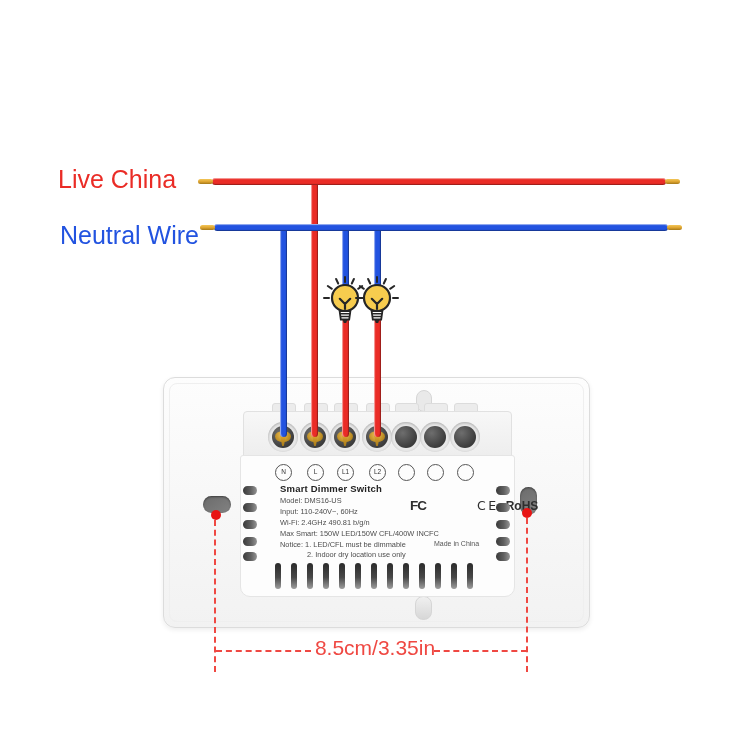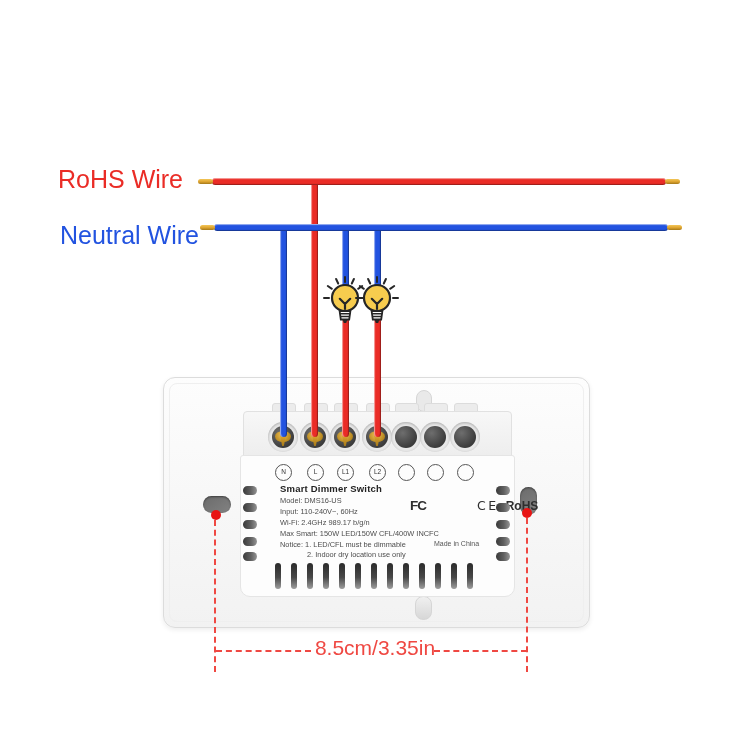--- a/index.html
+++ b/index.html
@@ -88,21 +88,21 @@
   .dashh { position:absolute; height:0; border-top:2px dashed var(--dimension,#ef4842); z-index:35; }
   .dimtext { position:absolute; left:305px; top:636px; width:140px; text-align:center; z-index:35;
              font-size:21px; color:var(--dimension,#ef4842); white-space:nowrap; }
 </style>
 </head>
 <body>
 
 <div id="canvas">
 
 
-  <div class="wire-label live-label">RoHS Wire</div>
+  <div class="wire-label live-label">Live China</div>
   <div class="wire-label neutral-label">Neutral Wire</div>
 
   <div class="wire wv red" style="left:311px;top:178px;height:259px"></div>
   <div class="wire wv blue" style="left:280px;top:224px;height:213px"></div>
   <div class="wire wv blue" style="left:342px;top:224px;height:66px"></div>
   <div class="wire wv blue" style="left:374px;top:224px;height:66px"></div>
   <div class="wire wv red" style="left:342px;top:318px;height:119px"></div>
   <div class="wire wv red" style="left:374px;top:318px;height:119px"></div>
 
   <div class="wire wh red" style="left:212px;top:178px;width:454px">
@@ -198,21 +198,21 @@
   <div class="tlab" style="left:307px">L</div>
   <div class="tlab" style="left:337px">L1</div>
   <div class="tlab" style="left:369px">L2</div>
   <div class="tlab" style="left:398px"></div>
   <div class="tlab" style="left:427px"></div>
   <div class="tlab" style="left:457px"></div>
 
   <div class="dev-name">Smart Dimmer Switch</div>
   <div class="spec spec-0">Model: DMS16-US</div>
   <div class="spec spec-1">Input: 110-240V~, 60Hz</div>
-  <div class="spec spec-2">Wi-Fi: 2.4GHz 989.17 b/g/n</div>
+  <div class="spec spec-2">Wi-Fi: 2.4GHz 490.81 b/g/n</div>
   <div class="spec spec-3">Max Smart: 150W LED/150W CFL/400W INCFC</div>
   <div class="spec spec-4">Notice: 1. LED/CFL must be dimmable</div>
   <div class="spec spec-5">2. Indoor dry location use only</div>
 
   <div class="certs">
     <span class="fcc">FC</span>
     <span class="ce">CE</span>
     <span class="rohs">RoHS</span>
   </div>
   <div class="madein">Made in China</div>

